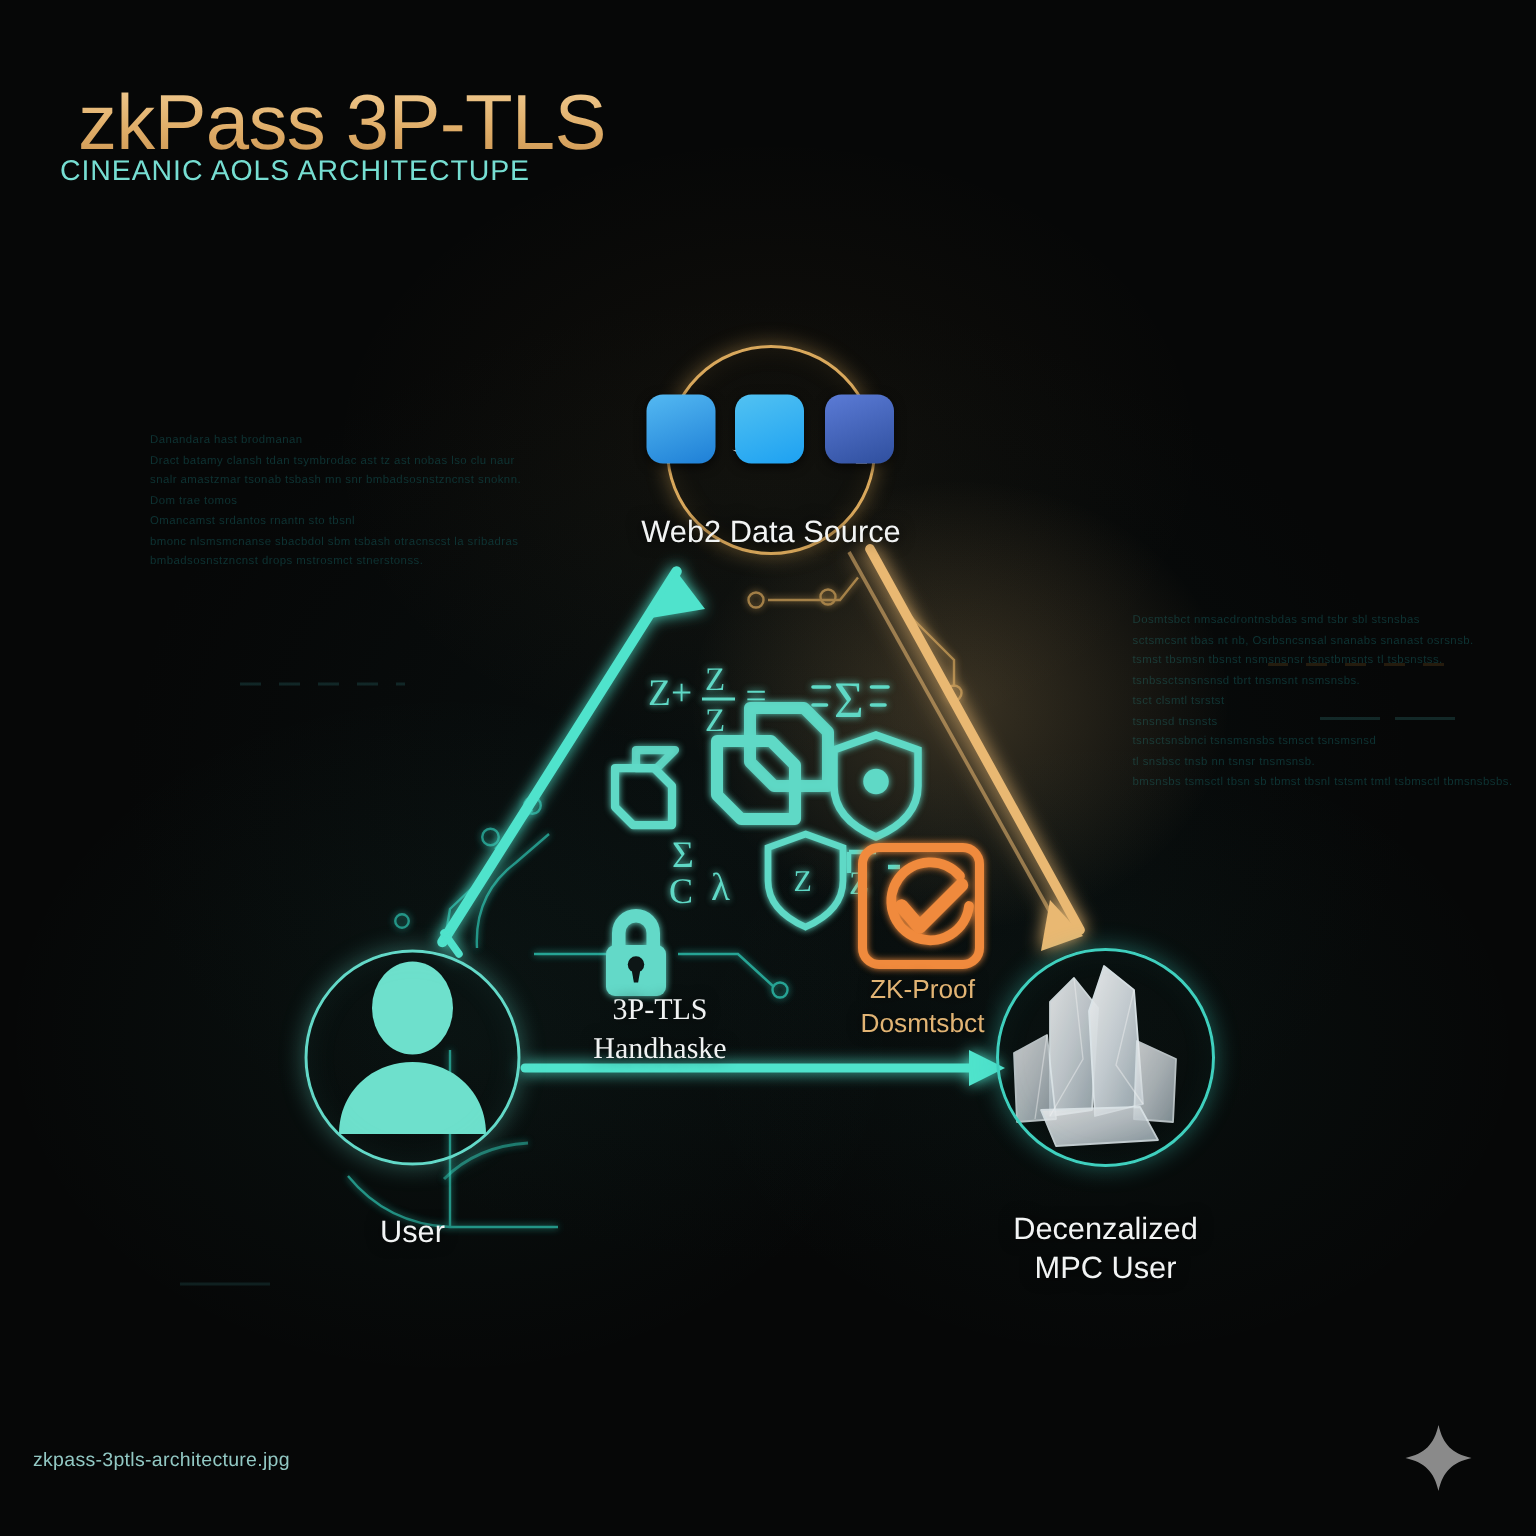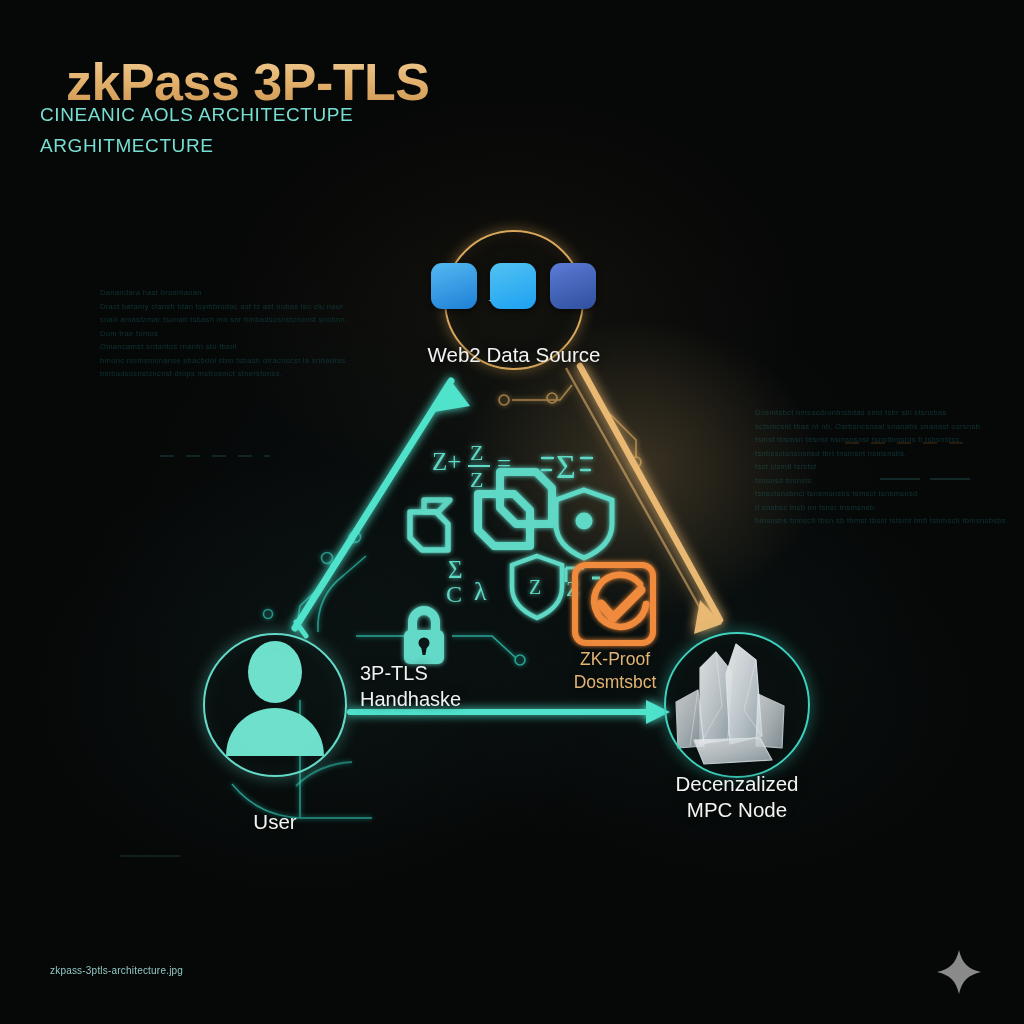--- a/index.html
+++ b/index.html
@@ -11,22 +11,22 @@
       radial-gradient(ellipse 420px 300px at 512px 300px, rgba(210,160,80,0.055), rgba(0,0,0,0) 70%),
       radial-gradient(ellipse 430px 330px at 300px 690px, rgba(70,210,190,0.050), rgba(0,0,0,0) 70%),
       radial-gradient(ellipse 400px 300px at 740px 700px, rgba(70,210,190,0.040), rgba(0,0,0,0) 70%),
       radial-gradient(ellipse 600px 450px at 512px 520px, rgba(30,70,70,0.13), rgba(0,0,0,0) 72%),
       #060707;
     overflow:hidden;
   }
 
   
   #title{
-    position:absolute;left:66px;top:52px;
-    font-size:52px;font-weight:bold;letter-spacing:-0.5px;
+    position:absolute;left:52px;top:52px;
+    font-size:52px;font-weight:normal;letter-spacing:-0.5px;
     background:linear-gradient(180deg,#F2CE96 0%,#E0AE69 55%,#C9924E 100%);
     -webkit-background-clip:text;background-clip:text;color:transparent;
     text-shadow:none;
     white-space:nowrap;
   }
   #subtitle{
     position:absolute;left:40px;top:99px;width:520px;
     font-size:19px;line-height:31px;letter-spacing:0.6px;
     color:#76DED2;
   }
@@ -54,30 +54,30 @@
   #web2-label{left:364px;top:322px;width:300px;}
 
   
   #user-circle{left:203px;top:633px;width:144px;height:144px;border:2px solid #63D9C8;
     box-shadow:0 0 16px rgba(99,217,200,.40),inset 0 0 22px rgba(99,217,200,.07);}
   #user-label{left:175px;top:789px;width:200px;}
 
   
   #mpc-circle{left:664px;top:632px;width:146px;height:146px;border:2.5px solid #3FD0BE;
     box-shadow:0 0 16px rgba(63,208,190,.42),inset 0 0 22px rgba(63,208,190,.06);}
-  #mpc-label{left:617px;top:751px;width:240px;}
-
-  
-  #tls-label{position:absolute;left:360px;top:660px;width:160px;
-    color:#F0F2F2;font-size:20px;line-height:26px;text-shadow:0 0 9px rgba(0,0,0,.9);}
+  #mpc-label{left:617px;top:787px;width:240px;}
+
+  
+  #tls-label{position:absolute;left:360px;top:660px;width:160px;text-align:center;
+    color:#F0F2F2;font-size:20px;line-height:26px;text-shadow:0 0 9px rgba(0,0,0,.9);font-family:Liberation Serif, serif;}
   #zk-label{position:absolute;left:540px;top:648px;width:150px;text-align:center;
     color:#E2B474;font-size:17.5px;line-height:23px;text-shadow:0 0 9px rgba(0,0,0,.9);}
 
   
-  #footer{position:absolute;left:50px;top:965px;color:#9ED9D4;font-size:10px;letter-spacing:.2px;opacity:.92;}
+  #footer{position:absolute;left:22px;top:965px;color:#9ED9D4;font-size:13px;letter-spacing:.2px;opacity:.92;}
 
   svg{display:block;}
   #svg-main{position:absolute;left:0;top:0;width:1024px;height:1024px;pointer-events:none;}
 </style>
 </head>
 <body>
 
 <div id="stage">
 
   <div class="deco-block" id="deco-left" style="left:100px;top:272px;">
@@ -289,33 +289,32 @@
     </g>
 
     <g transform="translate(959,972)">
       <path d="M0 -22 C3 -9 9 -3 22 0 C9 3 3 9 0 22 C-3 9 -9 3 -22 0 C-9 -3 -3 -9 0 -22 Z" fill="#8A8A8A"></path>
     </g>
   </svg>
 
   <div id="title">zkPass 3P-TLS</div>
   <div id="subtitle">
     <div>CINEANIC AOLS ARCHITECTUPE</div>
-    <div>ARGHITMECTURE</div>
   </div>
 
   <div class="node-circle" id="web2-circle"></div>
   <div class="node-label" id="web2-label">Web2 Data Source</div>
 
   <div class="node-circle" id="user-circle"></div>
   <div class="node-label" id="user-label">User</div>
 
   <div class="node-circle" id="mpc-circle"></div>
   <div class="node-label" id="mpc-label">
     <div>Decenzalized</div>
-    <div>MPC Node</div>
+    <div>MPC User</div>
   </div>
 
   <div class="app-icon" id="icon-bank"></div>
   <div class="app-icon" id="icon-twitter"></div>
   <div class="app-icon" id="icon-facebook"></div>
 
   <div id="tls-label">
     <div>3P-TLS</div>
     <div>Handhaske</div>
   </div>

